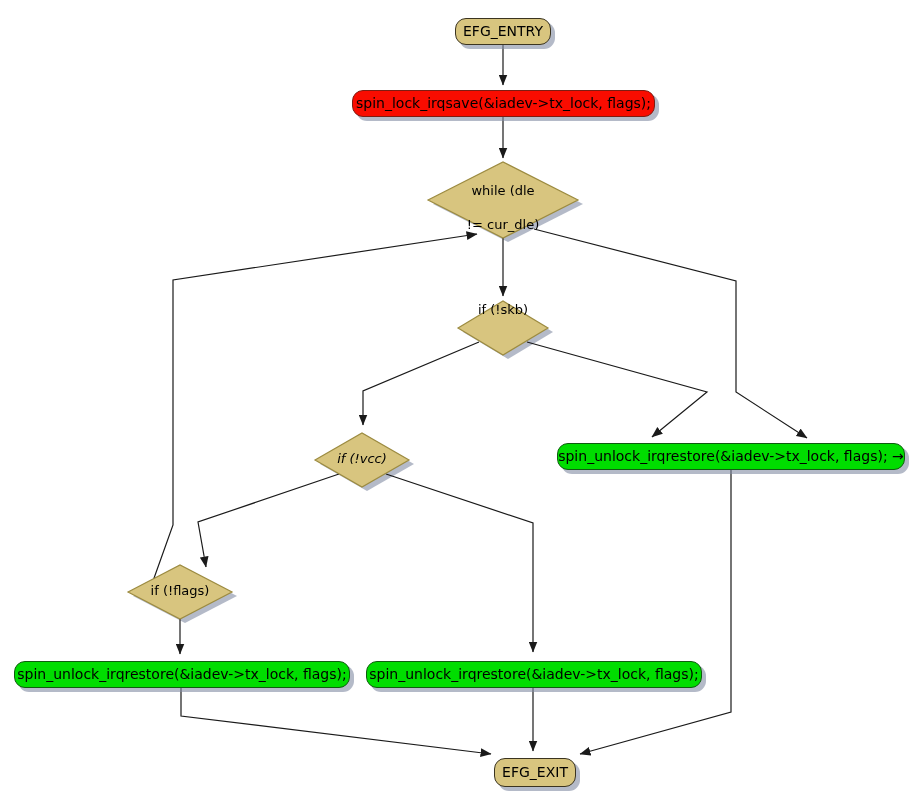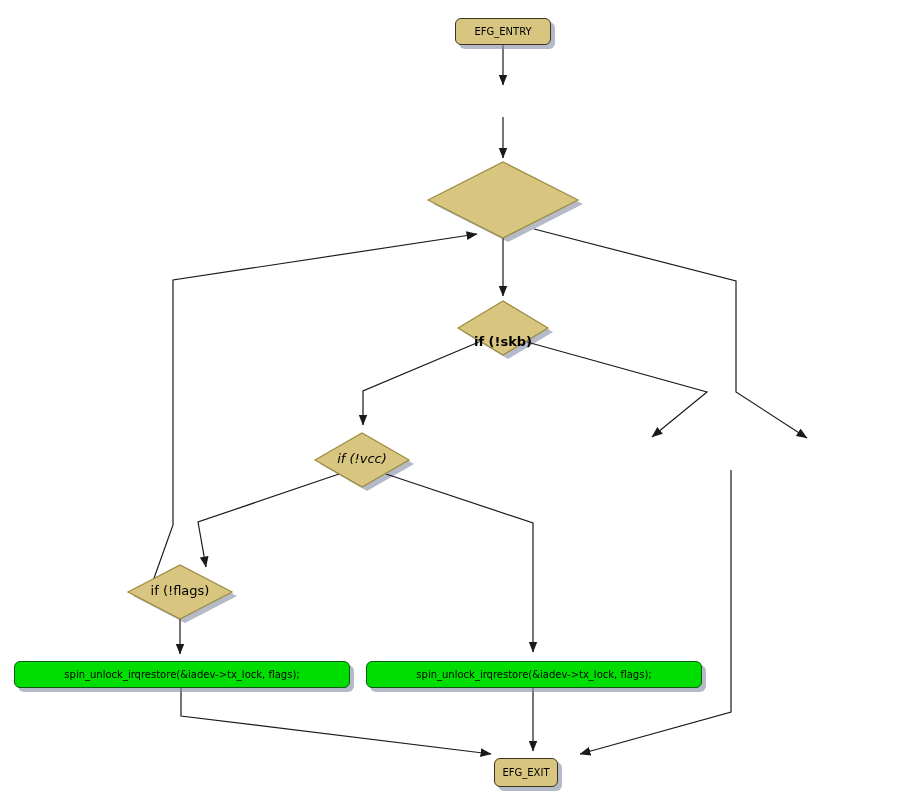--- a/index.html
+++ b/index.html
@@ -27,23 +27,23 @@
   }
   .edges{position:absolute;left:0;top:0;width:922px;height:805px;}
   .edge{stroke:var(--edge);stroke-width:1.2;fill:none;}
   .arrowhead{fill:var(--edge);}
   .diamond{fill:var(--node-fill);stroke:var(--diamond-border);stroke-width:1.2;}
   .diamond-shadow{fill:var(--shadow);stroke:none;}
   .node{
     position:absolute;
     box-sizing:border-box;
     display:flex;align-items:center;justify-content:center;
-    font-size:10px;line-height:1.15;
+    font-size:14px;line-height:1.15;
     white-space:nowrap;
-    border-radius:6px;
+    border-radius:11px;
     box-shadow:4px 4px 0 var(--shadow);
     padding:0 6px;
   }
   .terminal{
     background:var(--node-fill);
     border:1.6px solid var(--terminal-border);
   }
   .stmt-lock{
     background:var(--lock-fill);
     border:1.6px solid var(--lock-border);
@@ -94,34 +94,42 @@
     <polygon class="diamond" points="428,200 503,162 578,200 503,238"></polygon>
     <polygon class="diamond" points="458,328 503,301 548,328 503,355"></polygon>
     <polygon class="diamond" points="315,460 362,433 409,460 362,487"></polygon>
     <polygon class="diamond" points="128,592 180,565 232,592 180,619"></polygon>
   </svg>
 
   <div class="node terminal" style="left:455px;top:18px;width:96px;height:27px;">
     <span>EFG_ENTRY</span>
   </div>
 
+  <div class="node stmt-lock" style="left:352px;top:90px;width:303px;height:27px;">
+    <span>spin_lock_irqsave(&amp;iadev-&gt;tx_lock, flags);</span>
+  </div>
 
+  <div class="node stmt-unlock" style="left:557px;top:443px;width:348px;height:27px;">
+    <span>spin_unlock_irqrestore(&amp;iadev-&gt;tx_lock, flags); →</span>
+  </div>
 
   <div class="node stmt-unlock" style="left:14px;top:661px;width:336px;height:27px;">
     <span>spin_unlock_irqrestore(&amp;iadev-&gt;tx_lock, flags);</span>
   </div>
 
   <div class="node stmt-unlock" style="left:366px;top:661px;width:336px;height:27px;">
     <span>spin_unlock_irqrestore(&amp;iadev-&gt;tx_lock, flags);</span>
   </div>
 
-  <div class="node terminal" style="left:494px;top:758px;width:64px;height:29px;">
+  <div class="node terminal" style="left:494px;top:758px;width:82px;height:29px;">
     <span>EFG_EXIT</span>
   </div>
 
+  <div class="diamond-label" style="left:428px;top:183px;width:150px;"><span>while (dle</span><br>
+    <span>!= cur_dle)</span></div>
 
-  <div class="diamond-label" style="left:453px;top:334px;width:100px;font-weight:bold;">if (!skb)</div>
+  <div class="diamond-label" style="left:453px;top:302px;width:100px;">if (!skb)</div>
 
   <div class="diamond-label" style="left:312px;top:451px;width:100px;font-style:italic;">if (!vcc)</div>
 
   <div class="diamond-label" style="left:130px;top:583px;width:100px;">if (!flags)</div>
 
 </div>
 
 </body></html>

